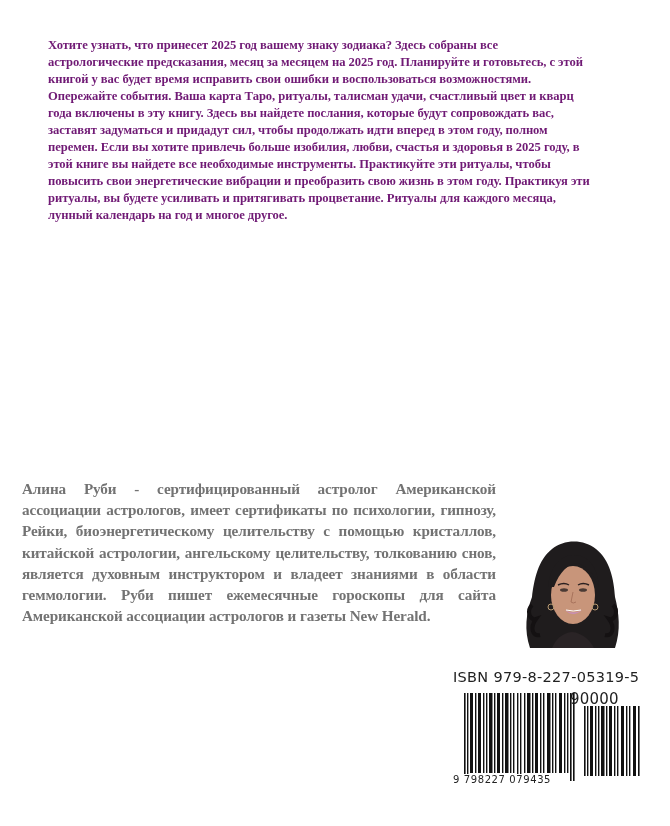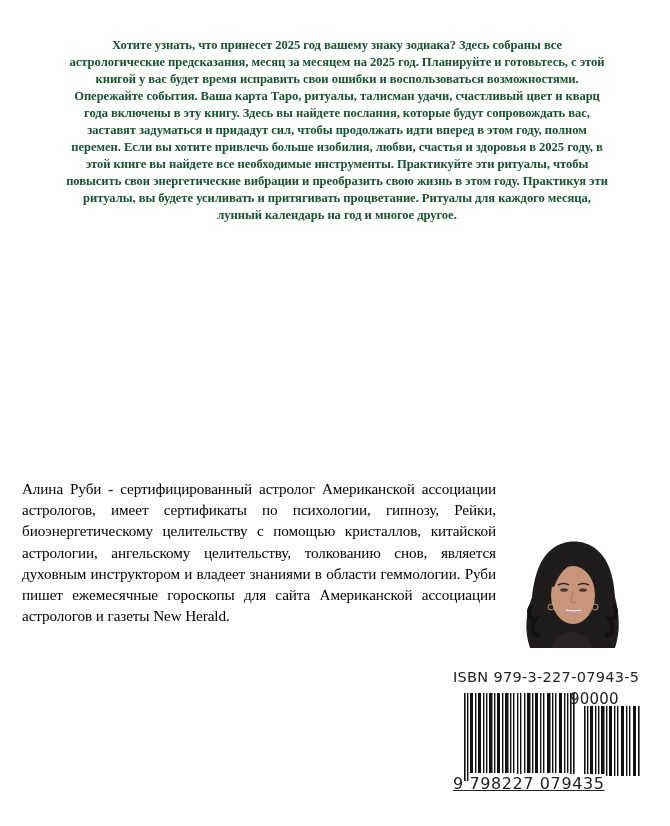--- a/index.html
+++ b/index.html
@@ -1,43 +1,43 @@
 <!DOCTYPE html>
 <html><head>
   <meta charset="utf-8">
   <style>
     html, body { margin: 0; padding: 0; background: #ffffff; }
     body { width: 670px; height: 826px; position: relative; overflow: hidden; font-family: "Liberation Serif", "DejaVu Serif", serif; color: #1a1a1a; }
     .blurb {
-      position: absolute; left: 64px; top: 37px; width: 546px;
-      font-size: 12.6px; line-height: 17px; font-weight: bold; text-align: center;
-      color: #14532d; letter-spacing: -0.05px;
+      position: absolute; left: 48px; top: 37px; width: 546px;
+      font-size: 12.6px; line-height: 17px; font-weight: bold; text-align: left;
+      color: #701a75; letter-spacing: -0.05px;
     }
     .bio {
       position: absolute; left: 22px; top: 478px; width: 474px;
       font-size: 15.2px; line-height: 21.2px; text-align: justify;
-      color: #000000; letter-spacing: -0.1px;
+      color: #737373; letter-spacing: -0.1px; font-weight: bold;
     }
     .photo {
       position: absolute; left: 522px; top: 535px; width: 101px; height: 113px;
       overflow: hidden; background: #fff;
     }
     .isbn-text {
       position: absolute; left: 453px; top: 669px;
       font-family: "DejaVu Sans", "Liberation Sans", sans-serif; font-size: 14.5px; color: #222; letter-spacing: 0.3px; white-space: nowrap;
     }
     .addon-text {
       position: absolute; left: 570px; top: 690px;
       font-family: "DejaVu Sans", "Liberation Sans", sans-serif; font-size: 15px; color: #222; letter-spacing: 0.2px;
     }
     .barcode-main { position: absolute; left: 464px; top: 693px; width: 111px; height: 88px; }
     .barcode-addon { position: absolute; left: 584px; top: 706px; width: 56px; height: 70px; }
     .barcode-digits {
       position: absolute; left: 453px; top: 774px;
-      font-family: "DejaVu Sans", "Liberation Sans", sans-serif; font-size: 16px; color: #222; letter-spacing: 0.6px; white-space: nowrap; text-decoration: underline;
+      font-family: "DejaVu Sans", "Liberation Sans", sans-serif; font-size: 10px; color: #222; letter-spacing: 0.6px; white-space: nowrap;
     }
     .barcode-digits span { background: #fff; }
   </style>
 </head>
 <body>
 
 <div class="blurb">Хотите узнать, что принесет 2025 год вашему знаку зодиака? Здесь собраны все астрологические предсказания, месяц за месяцем на 2025 год. Планируйте и готовьтесь, с этой книгой у вас будет время исправить свои ошибки и воспользоваться возможностями. Опережайте события. Ваша карта Таро, ритуалы, талисман удачи, счастливый цвет и кварц года включены в эту книгу. Здесь вы найдете послания, которые будут сопровождать вас, заставят задуматься и придадут сил, чтобы продолжать идти вперед в этом году, полном перемен. Если вы хотите привлечь больше изобилия, любви, счастья и здоровья в 2025 году, в этой книге вы найдете все необходимые инструменты. Практикуйте эти ритуалы, чтобы повысить свои энергетические вибрации и преобразить свою жизнь в этом году. Практикуя эти ритуалы, вы будете усиливать и притягивать процветание. Ритуалы для каждого месяца, лунный календарь на год и многое другое.</div>
 
 <div class="bio">Алина Руби - сертифицированный астролог Американской ассоциации астрологов, имеет сертификаты по психологии, гипнозу, Рейки, биоэнергетическому целительству с помощью кристаллов, китайской астрологии, ангельскому целительству, толкованию снов, является духовным инструктором и владеет знаниями в области геммологии. Руби пишет ежемесячные гороскопы для сайта Американской ассоциации астрологов и газеты New Herald.</div>
 
@@ -65,21 +65,21 @@
     <path d="M44 75 Q51 77 59 75" stroke="#fff" stroke-width="1" fill="none"></path>
 
     <circle cx="29" cy="72" r="3" fill="none" stroke="#b89a72" stroke-width="1"></circle>
     <circle cx="73" cy="72" r="3" fill="none" stroke="#b89a72" stroke-width="1"></circle>
 
     <path d="M10 70 C4 76 8 86 14 84 C8 92 10 102 18 100" stroke="#141112" stroke-width="4" fill="none"></path>
     <path d="M91 70 C97 76 93 86 87 84 C93 92 91 102 83 100" stroke="#141112" stroke-width="4" fill="none"></path>
   </svg>
 </div>
 
-<div class="isbn-text">ISBN 979-3-227-07943-5</div>
+<div class="isbn-text">ISBN 979-8-227-05319-5</div>
 <div class="addon-text">90000</div>
 
 <svg class="barcode-main" viewBox="0 0 111 88" preserveAspectRatio="none">
   <g fill="#111">
     <rect x="0" y="0" width="1.6" height="88"></rect>
       <rect x="3" y="0" width="1.4" height="88"></rect>
     <rect x="6" y="0" width="3" height="80"></rect>
       <rect x="11" y="0" width="1.4" height="80"></rect>
     <rect x="14" y="0" width="3" height="80"></rect>
       <rect x="19" y="0" width="1.4" height="80"></rect>

